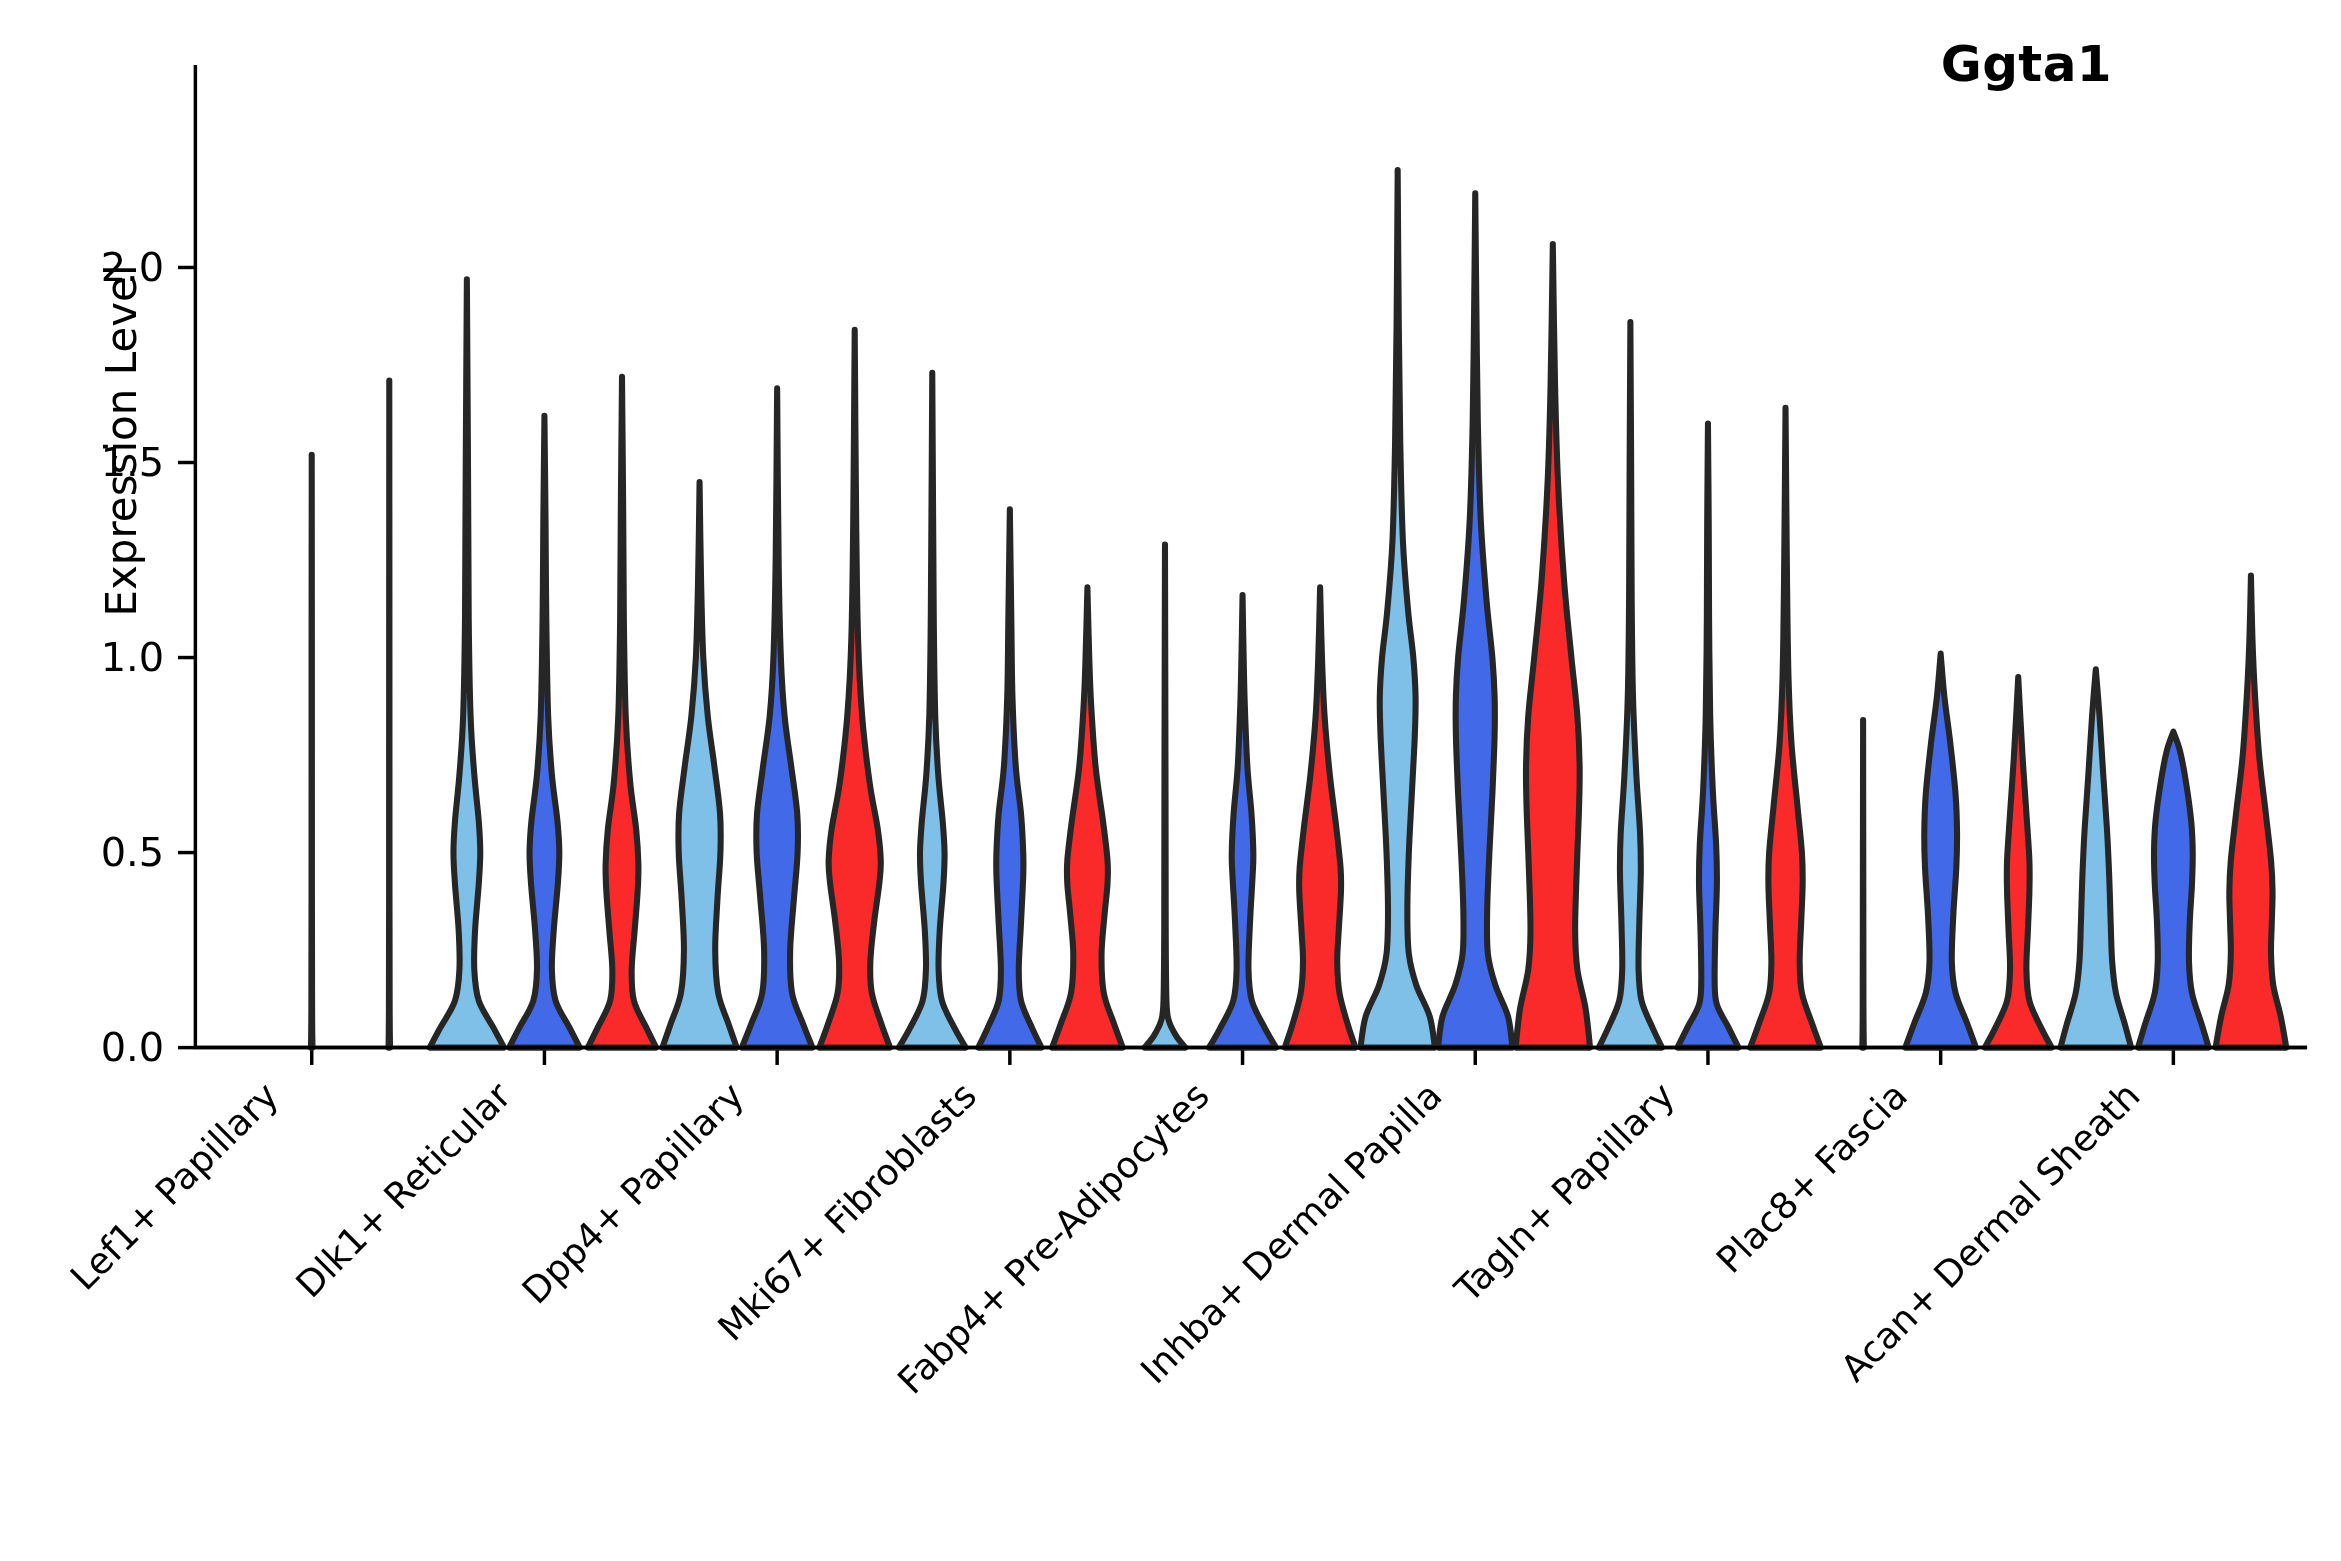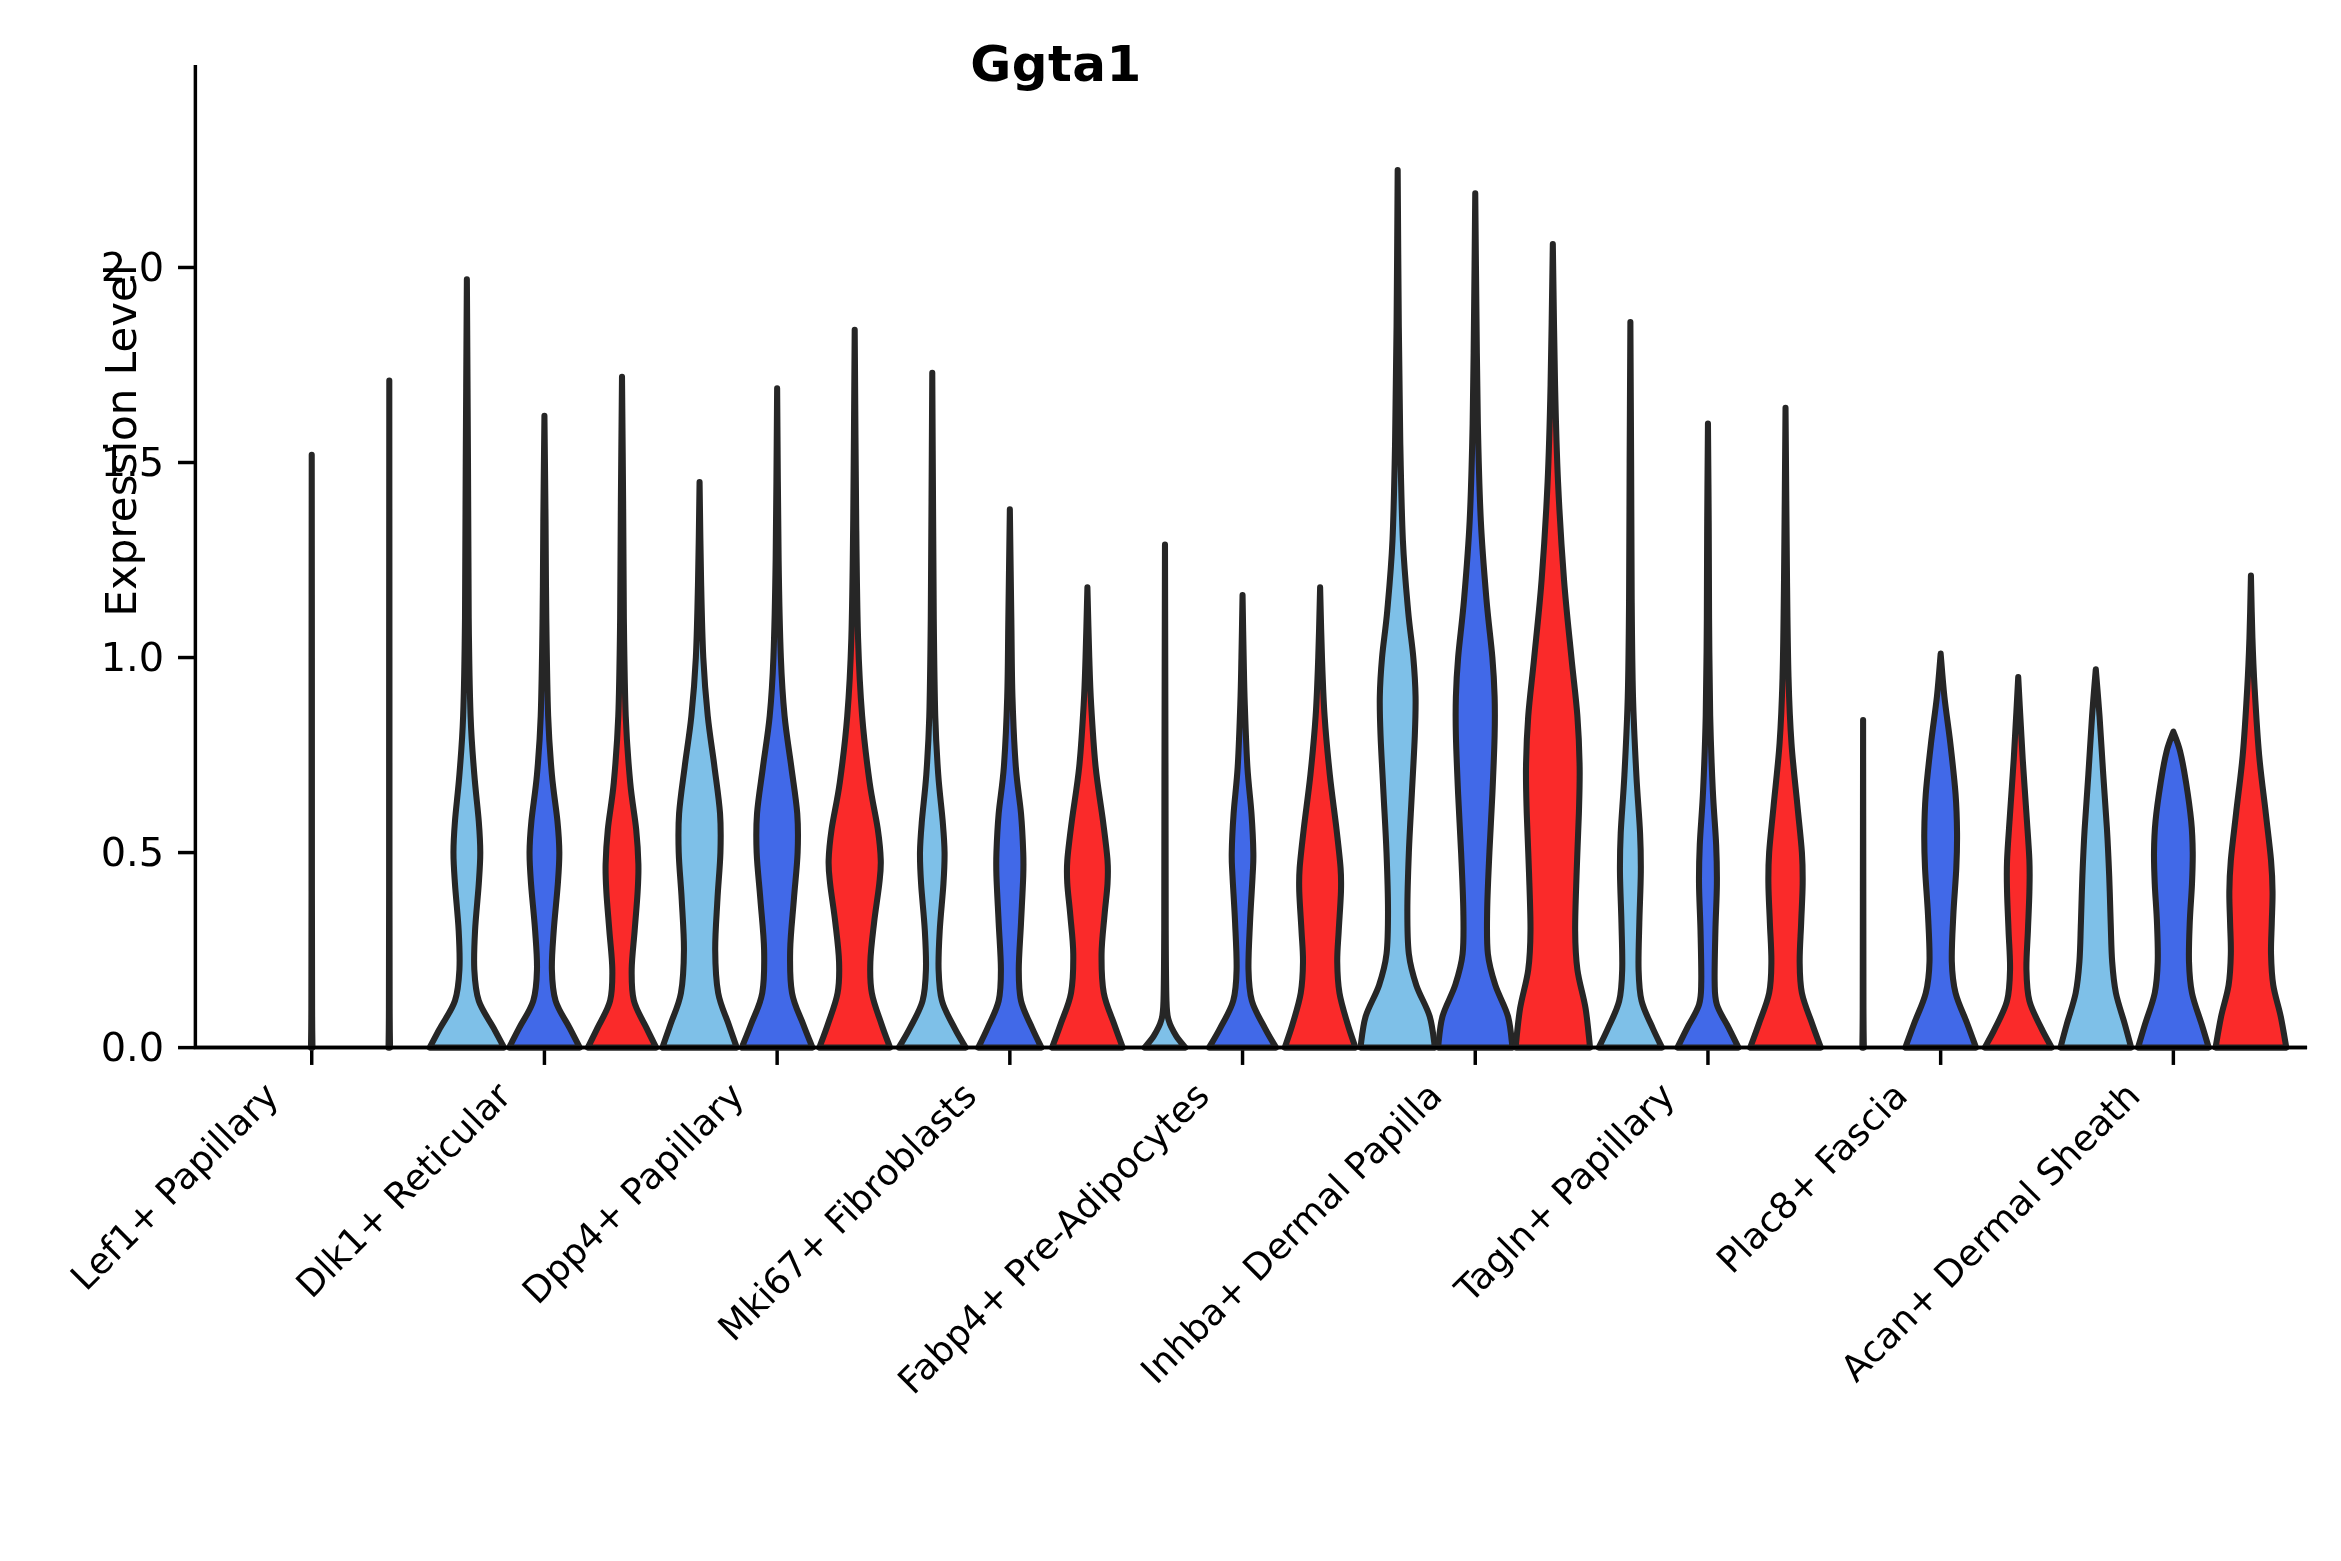--- a/index.html
+++ b/index.html
@@ -17,21 +17,21 @@
     position: relative;
     width: 2342px;
     height: 1561px;
     background: #ffffff;
   }
   #plot-title {
     position: absolute;
     left: 0;
     top: 35px;
     width: 2112px;
-    text-align: center;
+    text-align: right;
     font-size: 50px;
     font-weight: bold;
     color: #000000;
     letter-spacing: 0.4px;
   }
   #ylabel {
     position: absolute;
     left: -226px;
     top: 416px;
     width: 694px;

